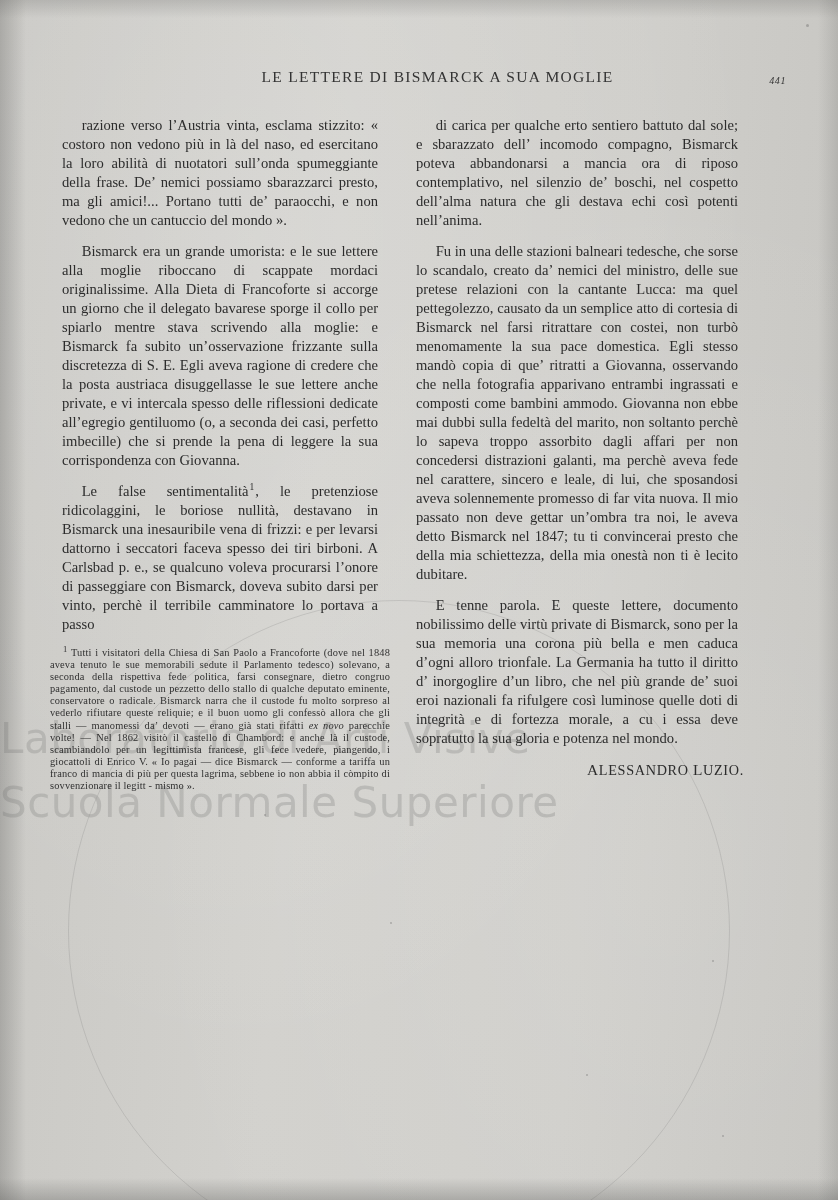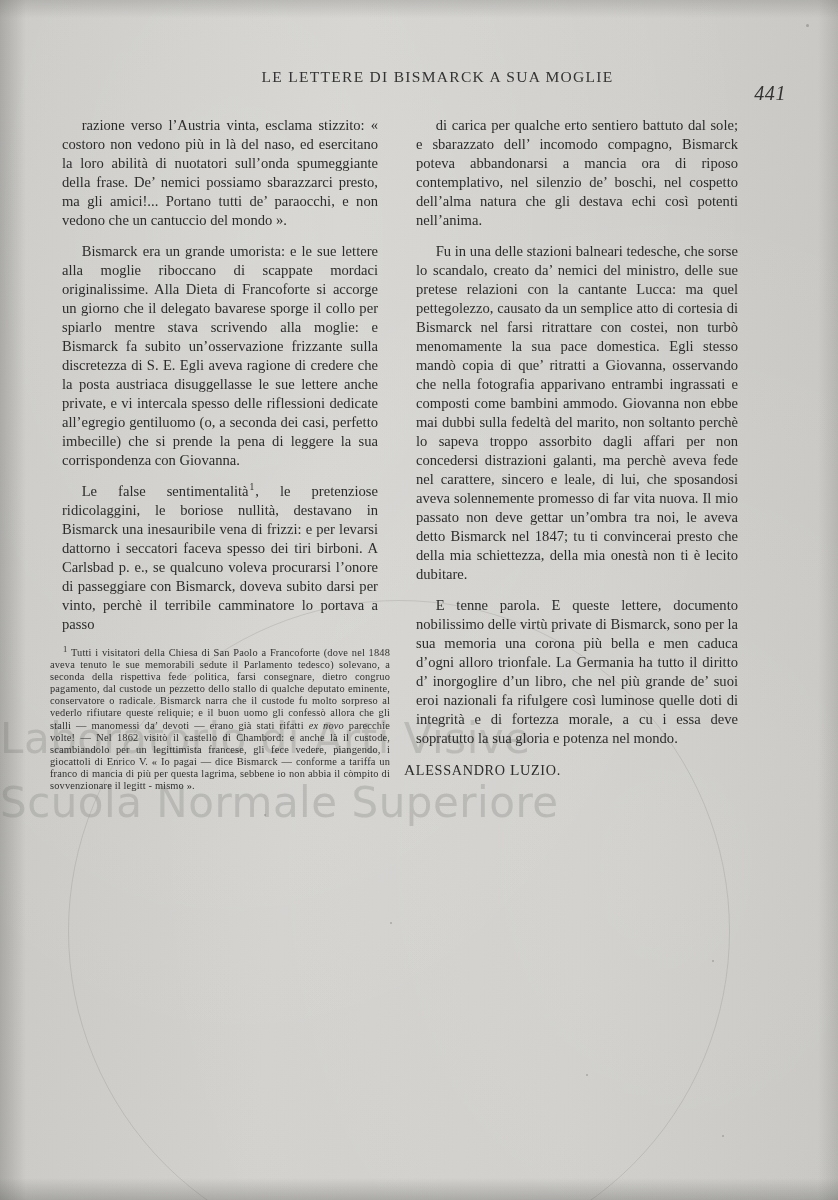--- a/index.html
+++ b/index.html
@@ -96,22 +96,22 @@
     left: 11px; right: 0;
     text-align: center;
     font-size: 15.5px;
     letter-spacing: 1.3px;
     color: #333;
     padding-left: 26px;
   }
   .running-head .folio {
     position: absolute;
     right: 0;
-    top: 14px;
-    font-size: 20px;
+    top: 7px;
+    font-size: 10px;
     letter-spacing: 0.6px;
     color: #333;
     font-style: italic;
   }
 
   .columns {
     position: absolute;
     left: 0;
     top: 104px;
     width: 838px;
@@ -156,20 +156,21 @@
 
   .fn-marker {
     font-size: 9.5px;
     vertical-align: super;
     line-height: 0;
     padding: 0 1px;
   }
 
   .signature {
     margin-top: 8px;
+    text-align: right;
     font-size: 14.2px;
     letter-spacing: 0.7px;
     padding-right: 6px;
   }
   .smallcaps-first { font-size: 15.4px; }
 
   
   .grain {
     position: absolute;
     inset: 0;

